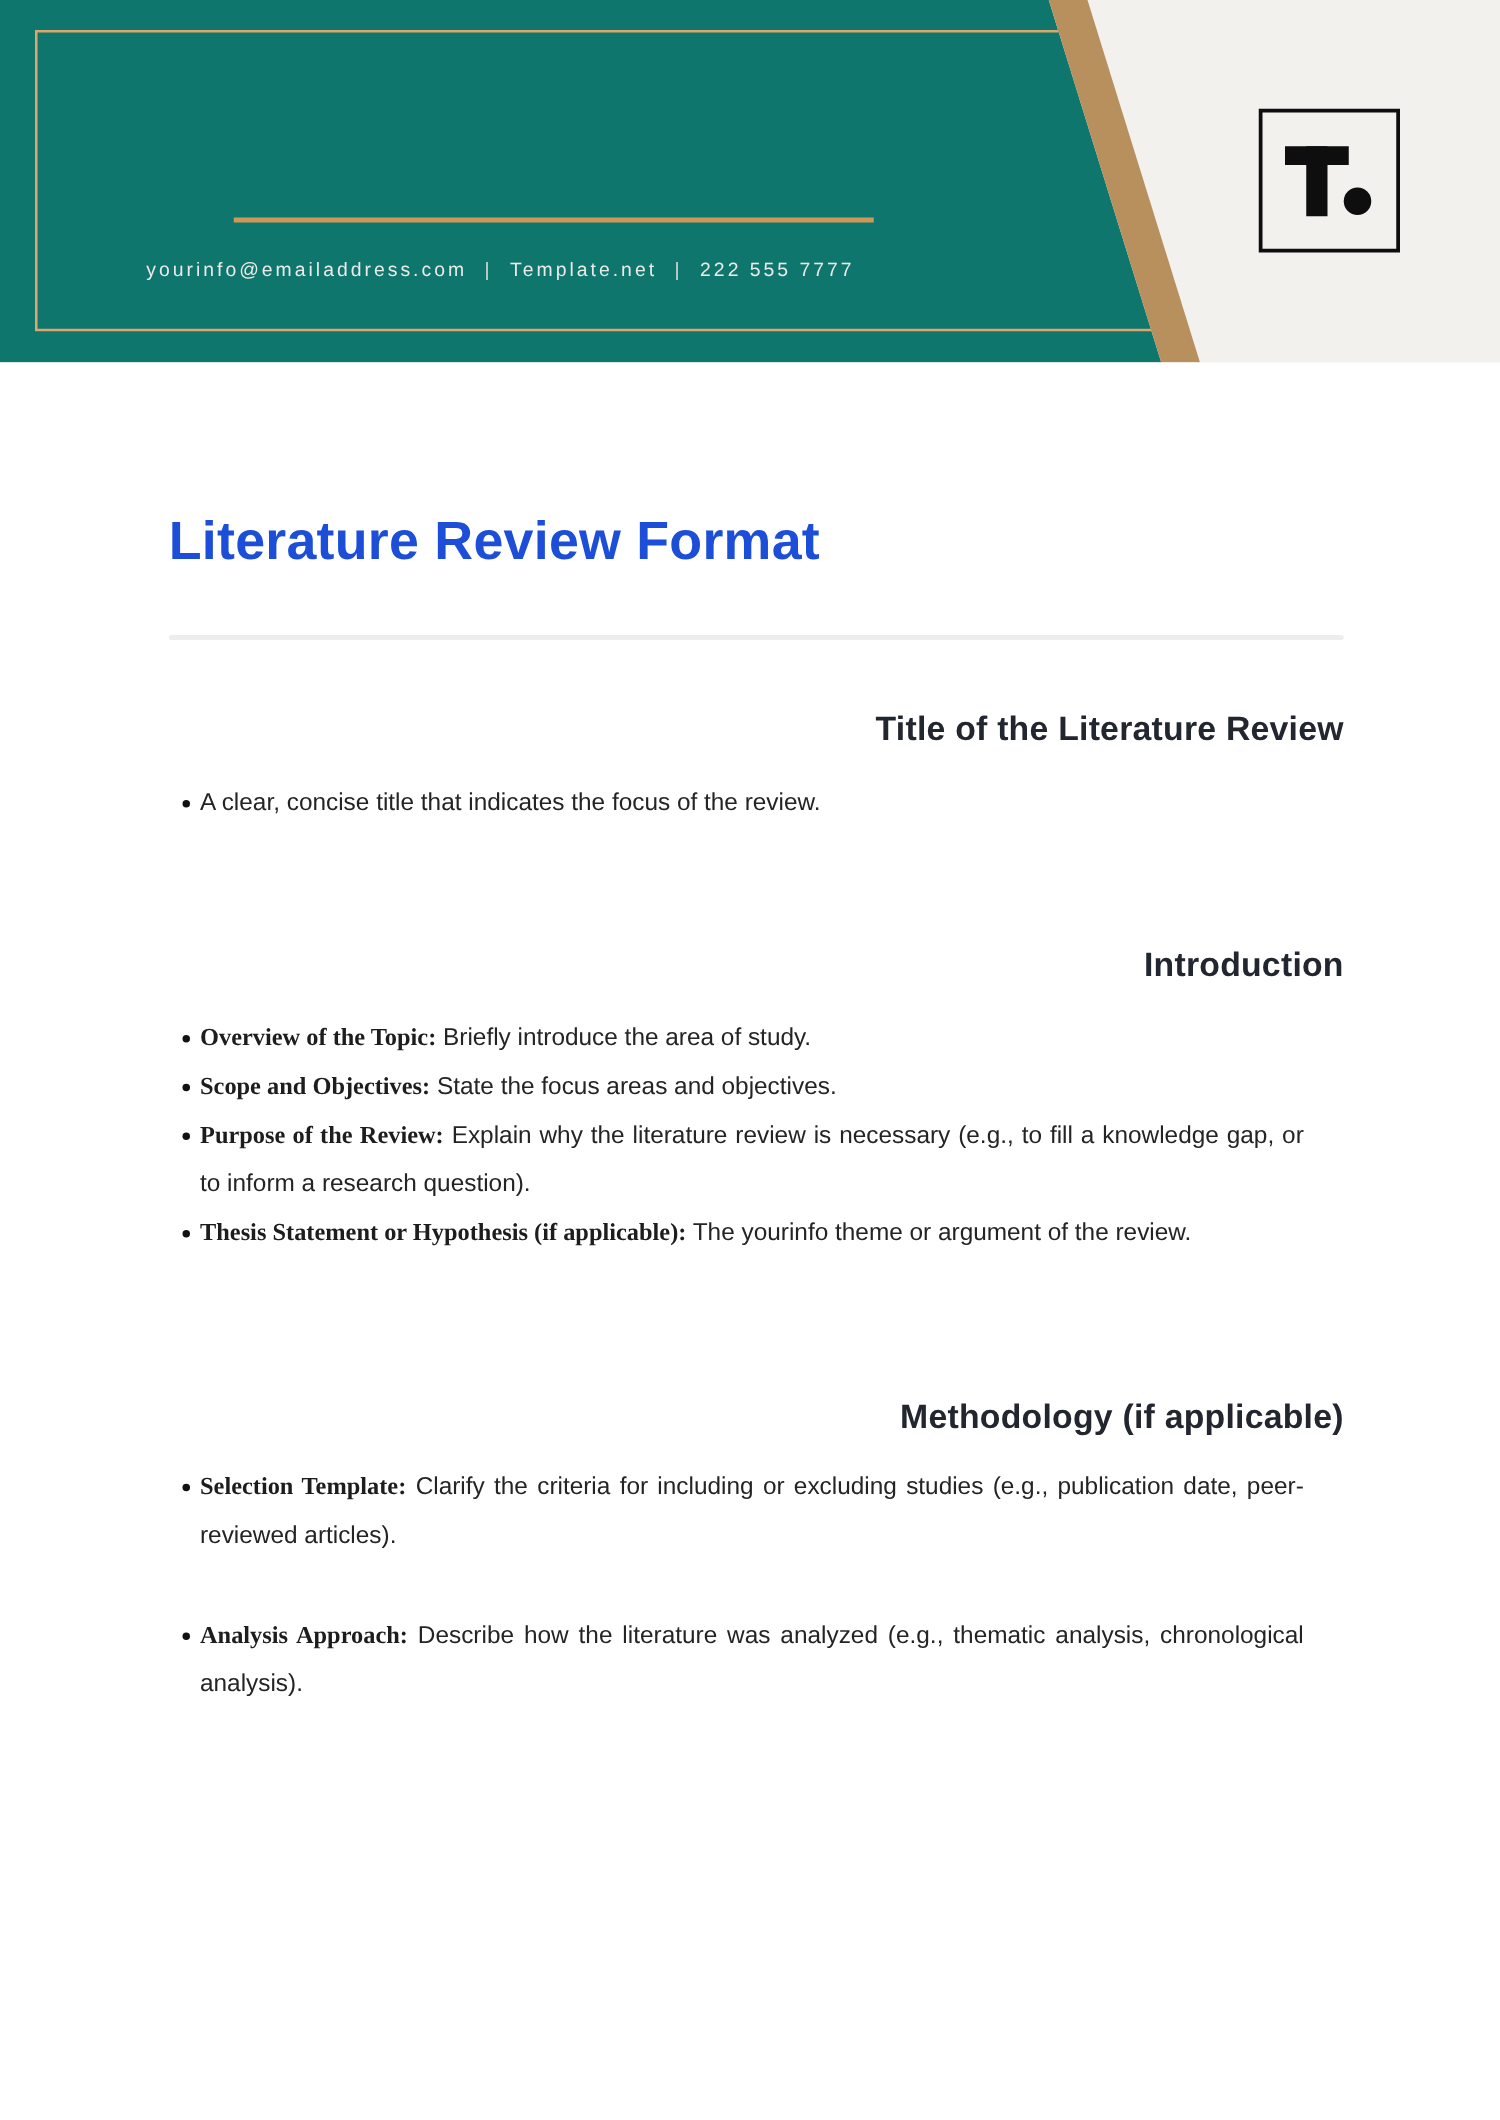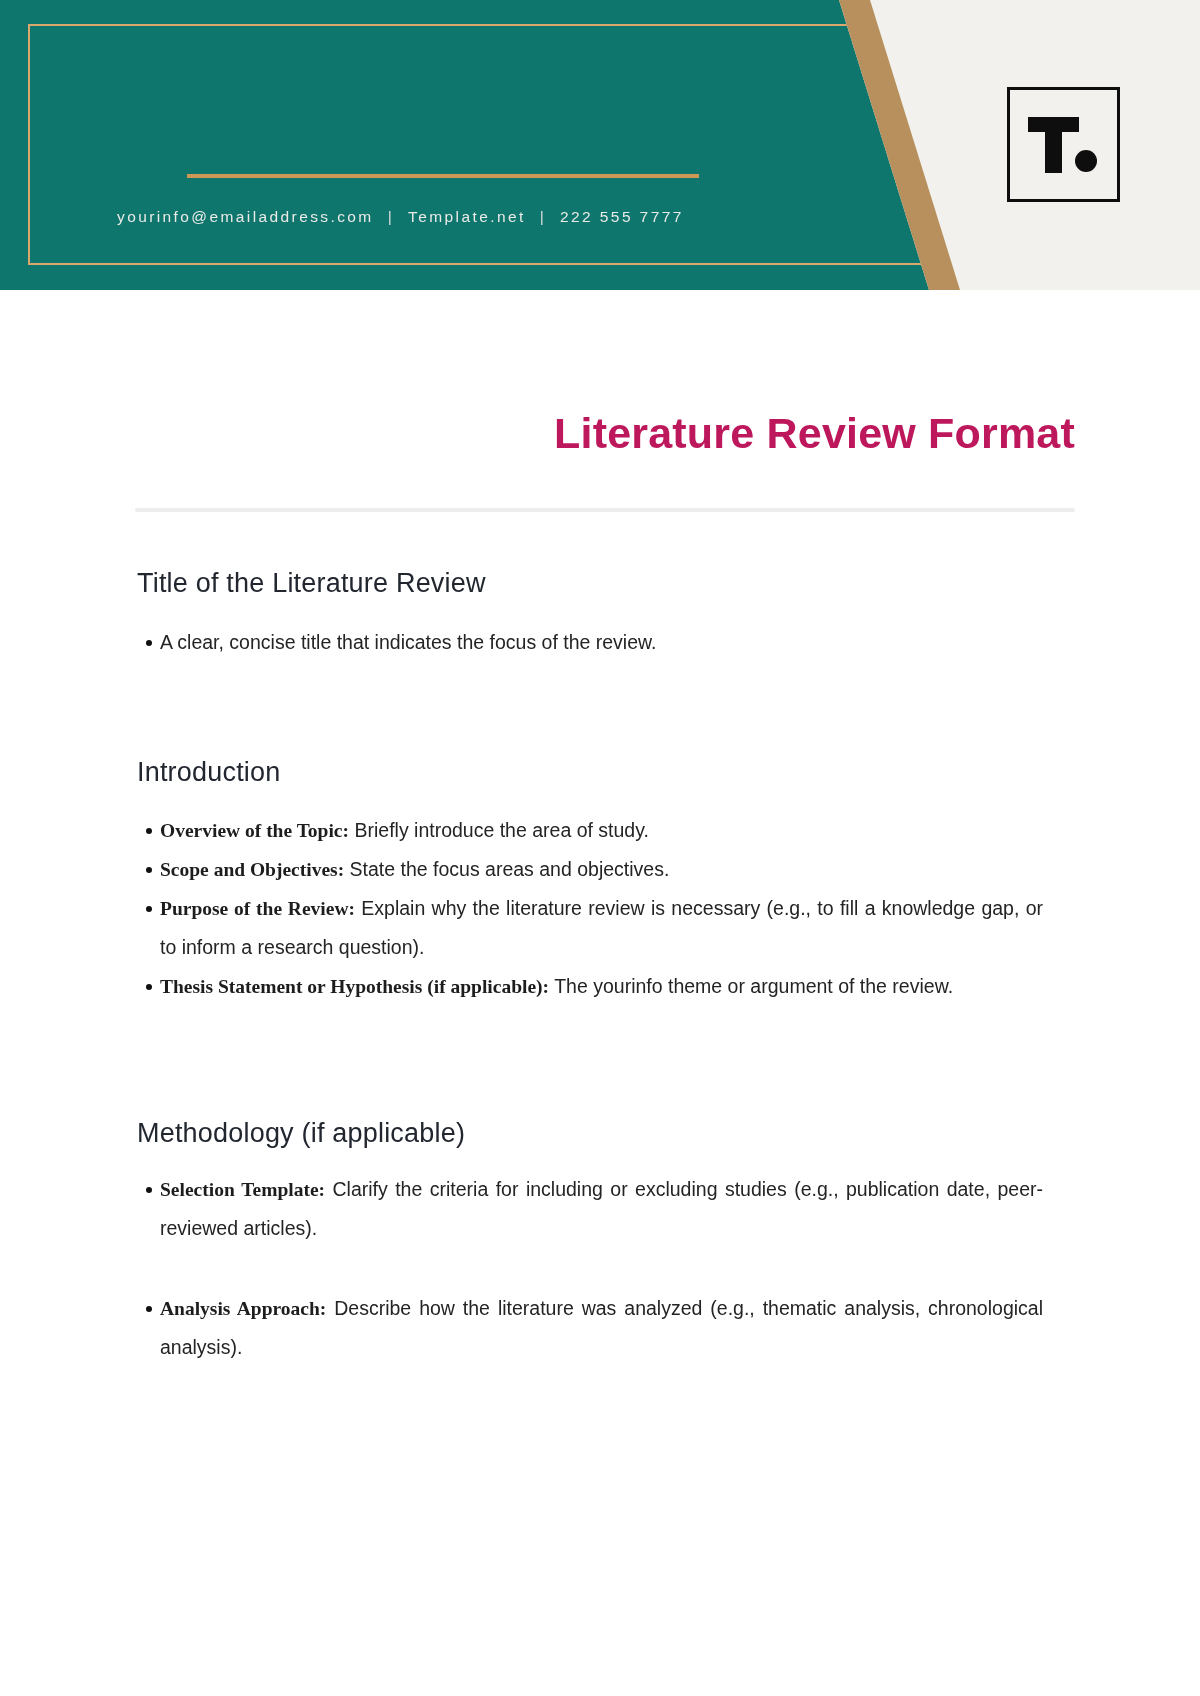--- a/index.html
+++ b/index.html
@@ -76,40 +76,41 @@
   .logo-t-dot  { position: absolute; left: 65px; top: 60px; width: 22px; height: 22px; border-radius: 50%; background: #0e0e0e; }
   .logo-sr-text { position: absolute; width: 1px; height: 1px; overflow: hidden; clip: rect(0 0 0 0); }
 
   
   .content {
     margin-left: 135px;
     width: 940px;
   }
   .doc-title {
     margin-top: 113px;
-    text-align: right;
+    text-align: left;
     font-size: 43px;
     line-height: 60px;
     font-weight: 700;
-    color: #be185d;
+    color: #1d4ed8;
     letter-spacing: 0.2px;
   }
   .title-divider {
     margin-top: 45px;
     height: 4px;
     border-radius: 2px;
     background: #ededed;
   }
   .doc-section h2 {
     font-size: 27px;
     line-height: 38px;
-    font-weight: 400;
+    font-weight: 700;
     color: #21262f;
     letter-spacing: 0.2px;
     padding-left: 2px;
+    text-align: right;
   }
   .sec-0 h2 { margin-top: 52px; }
   .sec-1 h2 { margin-top: 91px; }
   .sec-2 h2 { margin-top: 108px; }
   .bullet-list {
     list-style: none;
     width: 908px;
     padding-left: 2px;
     font-size: 19.5px;
     line-height: 39px;

